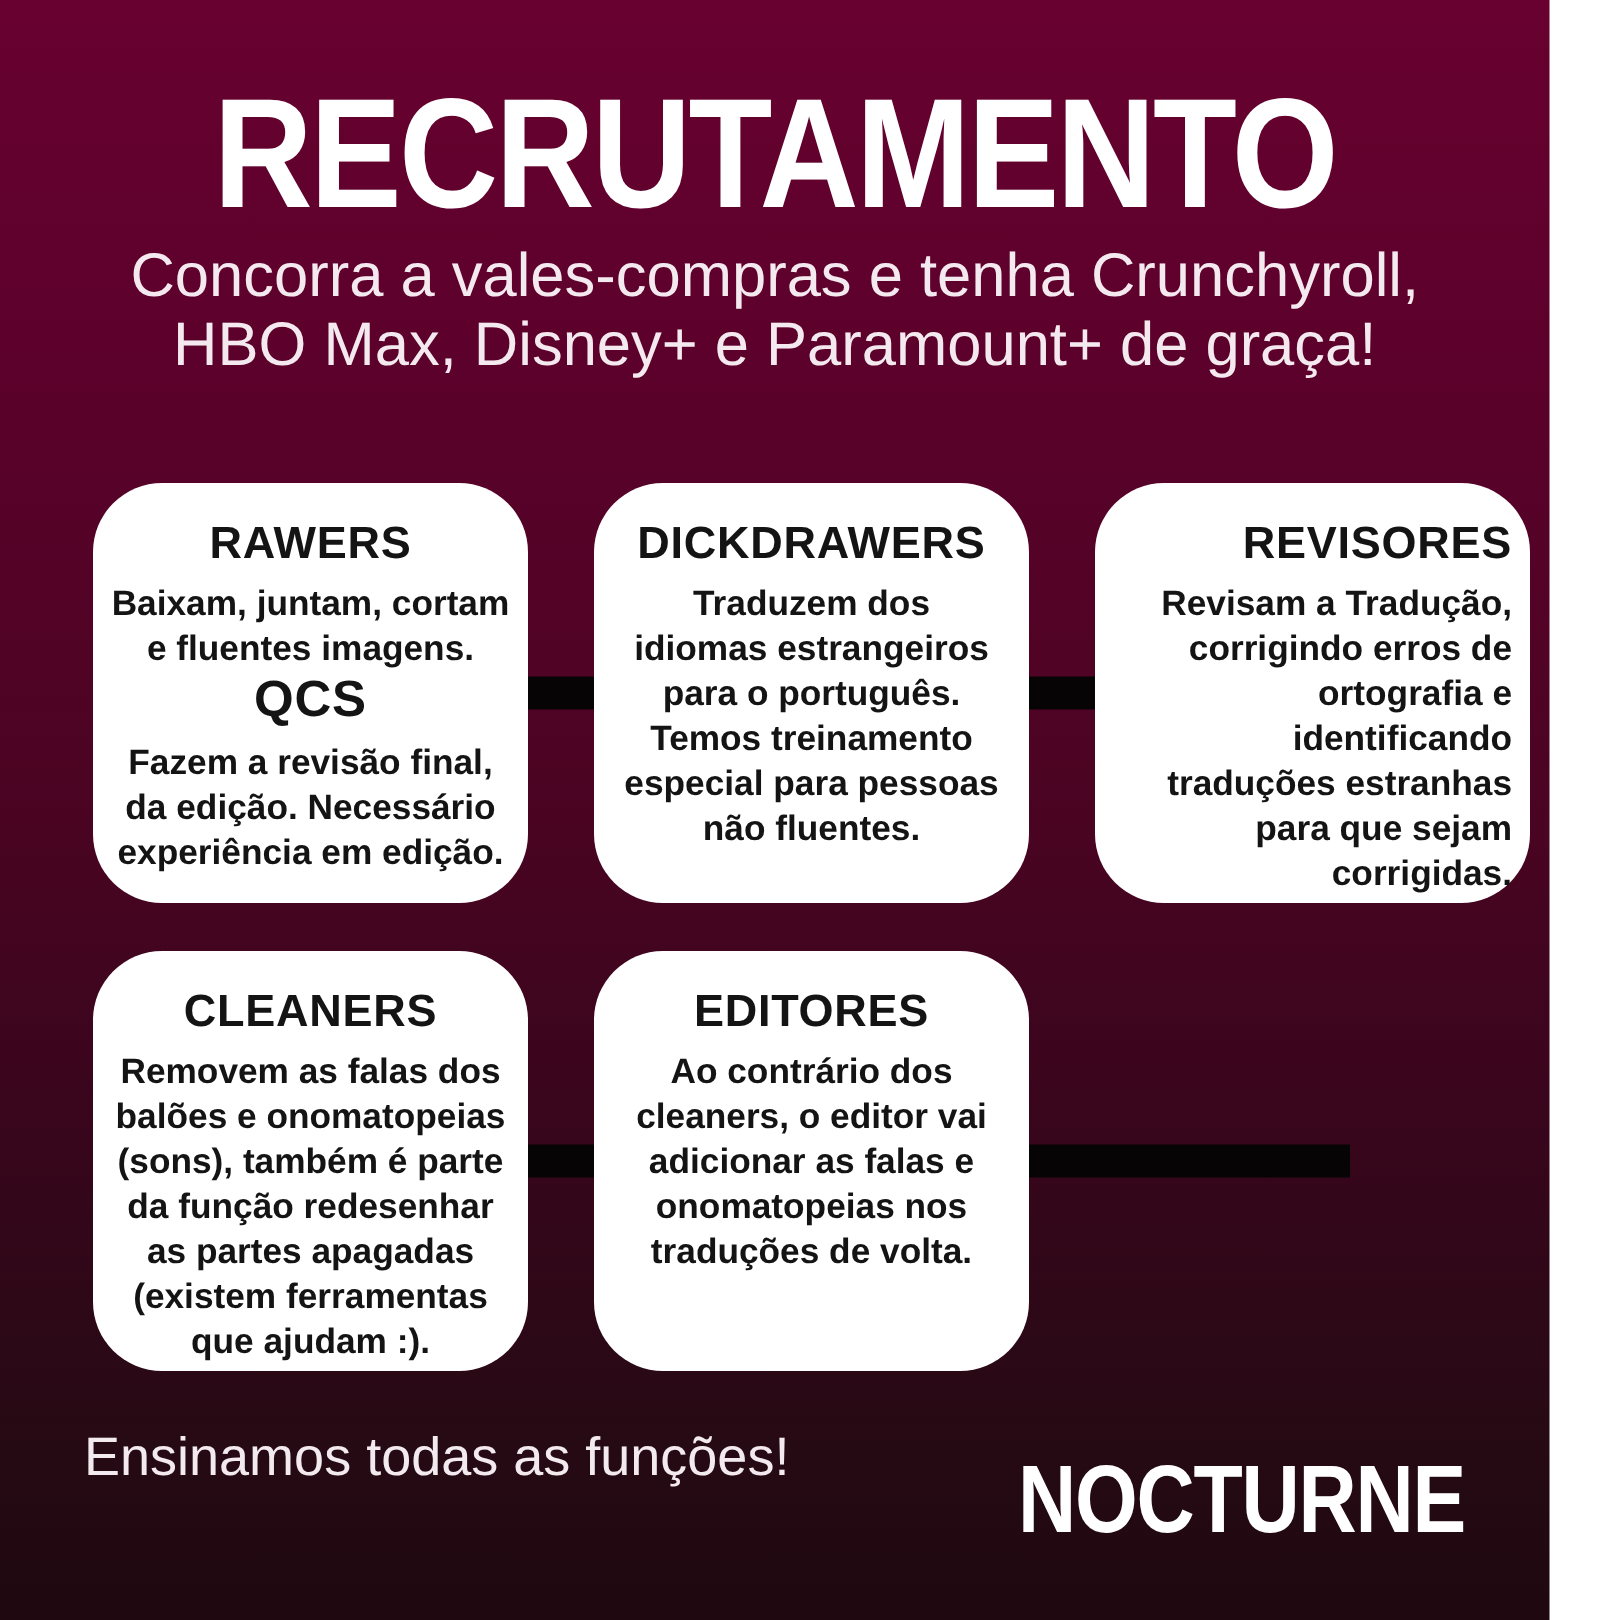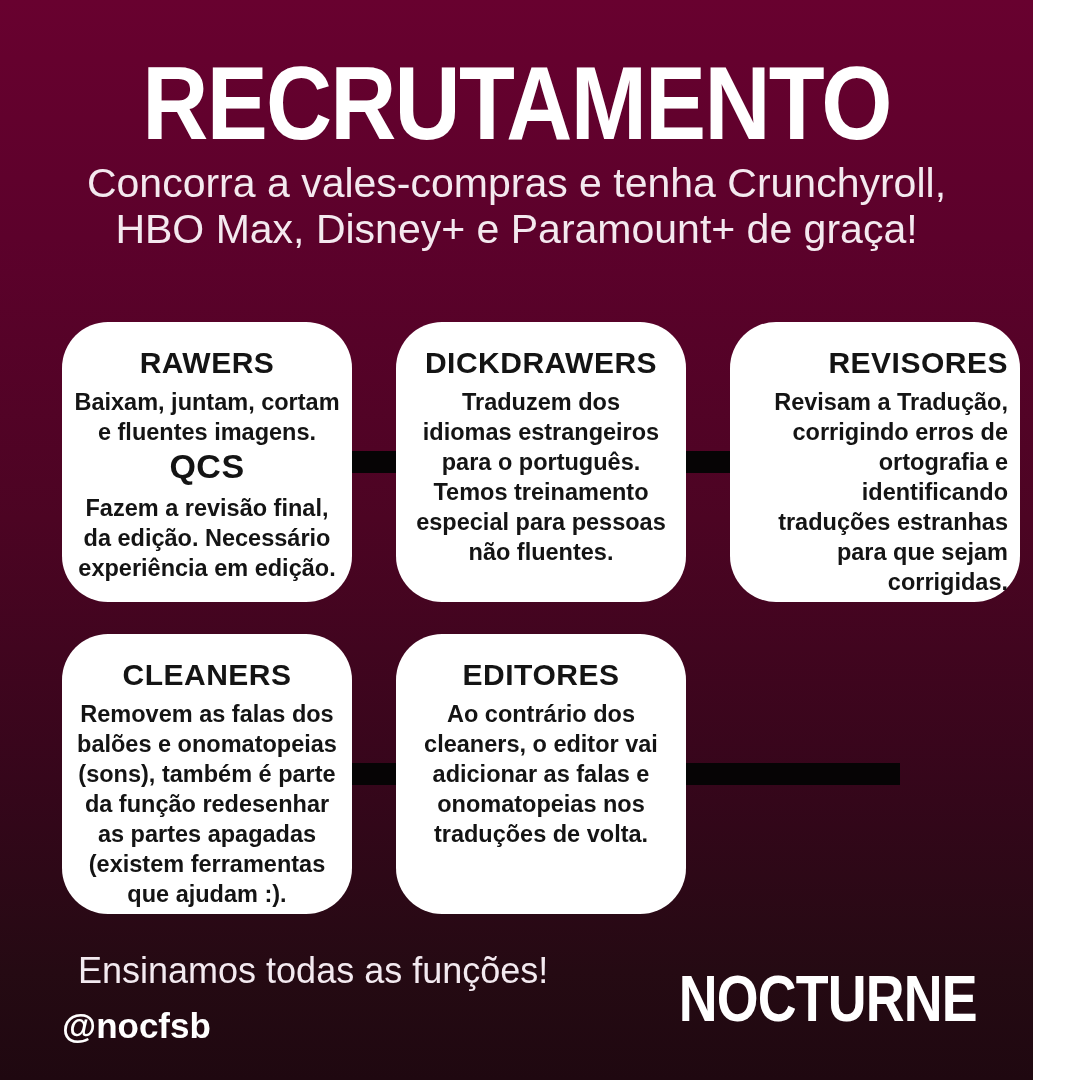--- a/index.html
+++ b/index.html
@@ -93,21 +93,21 @@
   }
   .card-body {
     font-size: 23.5px;
     font-weight: 700;
     line-height: 30px;
     white-space: pre-line;
   }
 
   .teach-line {
     position: absolute;
-    left: 78px;
+    left: 56px;
     top: 950px;
     color: #f3eaf0;
     font-size: 36px;
     font-weight: 400;
   }
   .handle {
     position: absolute;
     left: 62px;
     top: 1006px;
     color: #ffffff;
@@ -197,16 +197,15 @@
 adicionar as falas e
 onomatopeias nos
 traduções de volta.</div>
       </div>
 
     </div>
 
   </div>
 
   <div class="teach-line">Ensinamos todas as funções!</div>
-  <div class="handle">@nocfsb</div>
   <div class="brand">NOCTURNE</div>
 
 </div>
 
 </body></html>

